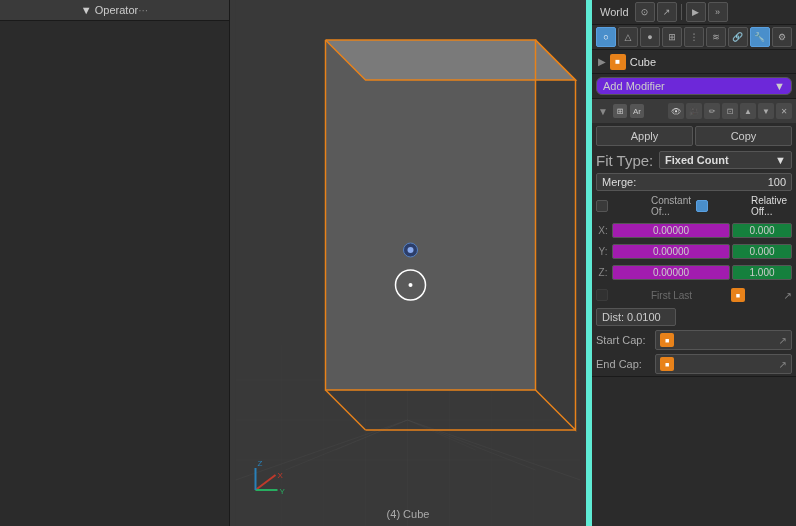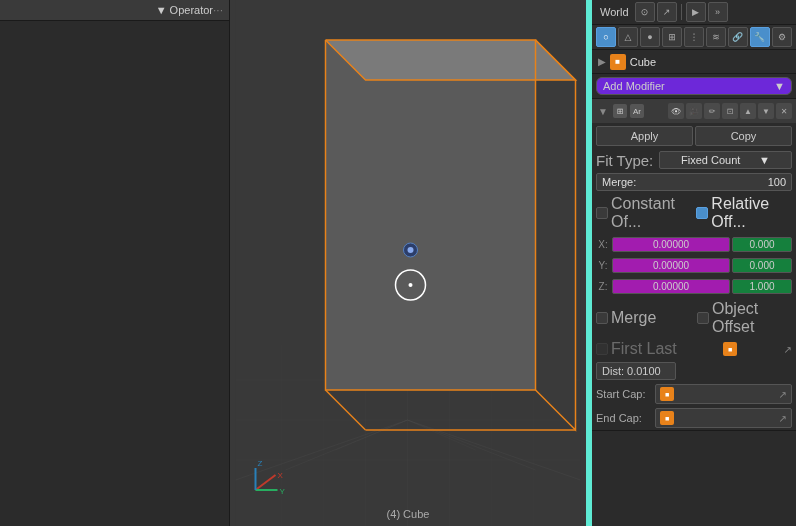--- a/index.html
+++ b/index.html
@@ -19,21 +19,21 @@
       width: 230px;
       height: 526px;
       background: #2b2b2b;
       border-right: 1px solid #1a1a1a;
       flex-shrink: 0;
     }
 
     .left-panel-header {
       display: flex;
       align-items: center;
-      justify-content: flex-end;
+      justify-content: center;
       padding: 4px 6px;
       background: #3a3a3a;
       border-bottom: 1px solid #1a1a1a;
     }
 
     .left-panel-title {
       color: #ccc;
       font-size: 11px;
       display: flex;
       align-items: center;
@@ -288,27 +288,28 @@
       color: #aaa;
       font-size: 15px;
       min-width: 60px;
     }
 
     .prop-dropdown {
       flex: 1;
       background: #3a3a3a;
       border: 1px solid #555;
       border-radius: 2px;
-      padding: 2px 21px;
+      padding: 2px 5px;
       color: #ddd;
       font-size: 11px;
       display: flex;
       align-items: flex-start;
       justify-content: space-between;
       cursor: pointer;
+      font-weight: bold;
     }
 
     .prop-number {
       flex: 1;
       background: #3a3a3a;
       border: 1px solid #555;
       border-radius: 2px;
       padding: 2px 5px;
       color: #ddd;
       font-size: 11px;
@@ -336,21 +337,22 @@
       align-items: center;
       justify-content: center;
       font-size: 8px;
       color: #4a8fcb;
       flex-shrink: 0;
       cursor: pointer;
     }
 
     .chk-label {
       color: #aaa;
-      font-size: 16px;
+      font-size: 10px;
+      margin-left: 40px;
     }
 
     .chk-label.checked {
       color: #ddd;
     }
 
     
     .xyz-section {
       padding: 1px 4px;
     }
@@ -667,30 +669,20 @@
         <span class="xyz-label">Z:</span>
         <div class="xyz-input">
           <span>0.00000</span>
         </div>
         <div class="xyz-right">
           <span>1.000</span>
         </div>
       </div>
     </div>
 
-    <div class="merge-row">
-      <div class="merge-half">
-        <div class="chk-box"></div>
-        <span class="chk-label">Merge</span>
-      </div>
-      <div class="merge-half">
-        <div class="chk-box"></div>
-        <span class="chk-label">Object Offset</span>
-      </div>
-    </div>
 
     <div class="checkbox-row">
       <div class="chk-box" style="opacity:0.4;"></div>
       <span class="chk-label" style="opacity:0.5;">First Last</span>
       <div class="object-icon" style="width:14px;height:14px;font-size:7px;margin-left:auto;">■</div>
       <div class="cap-arrow">↗</div>
     </div>
 
     <div class="dist-row">
       <div class="dist-input">Dist: 0.0100</div>

